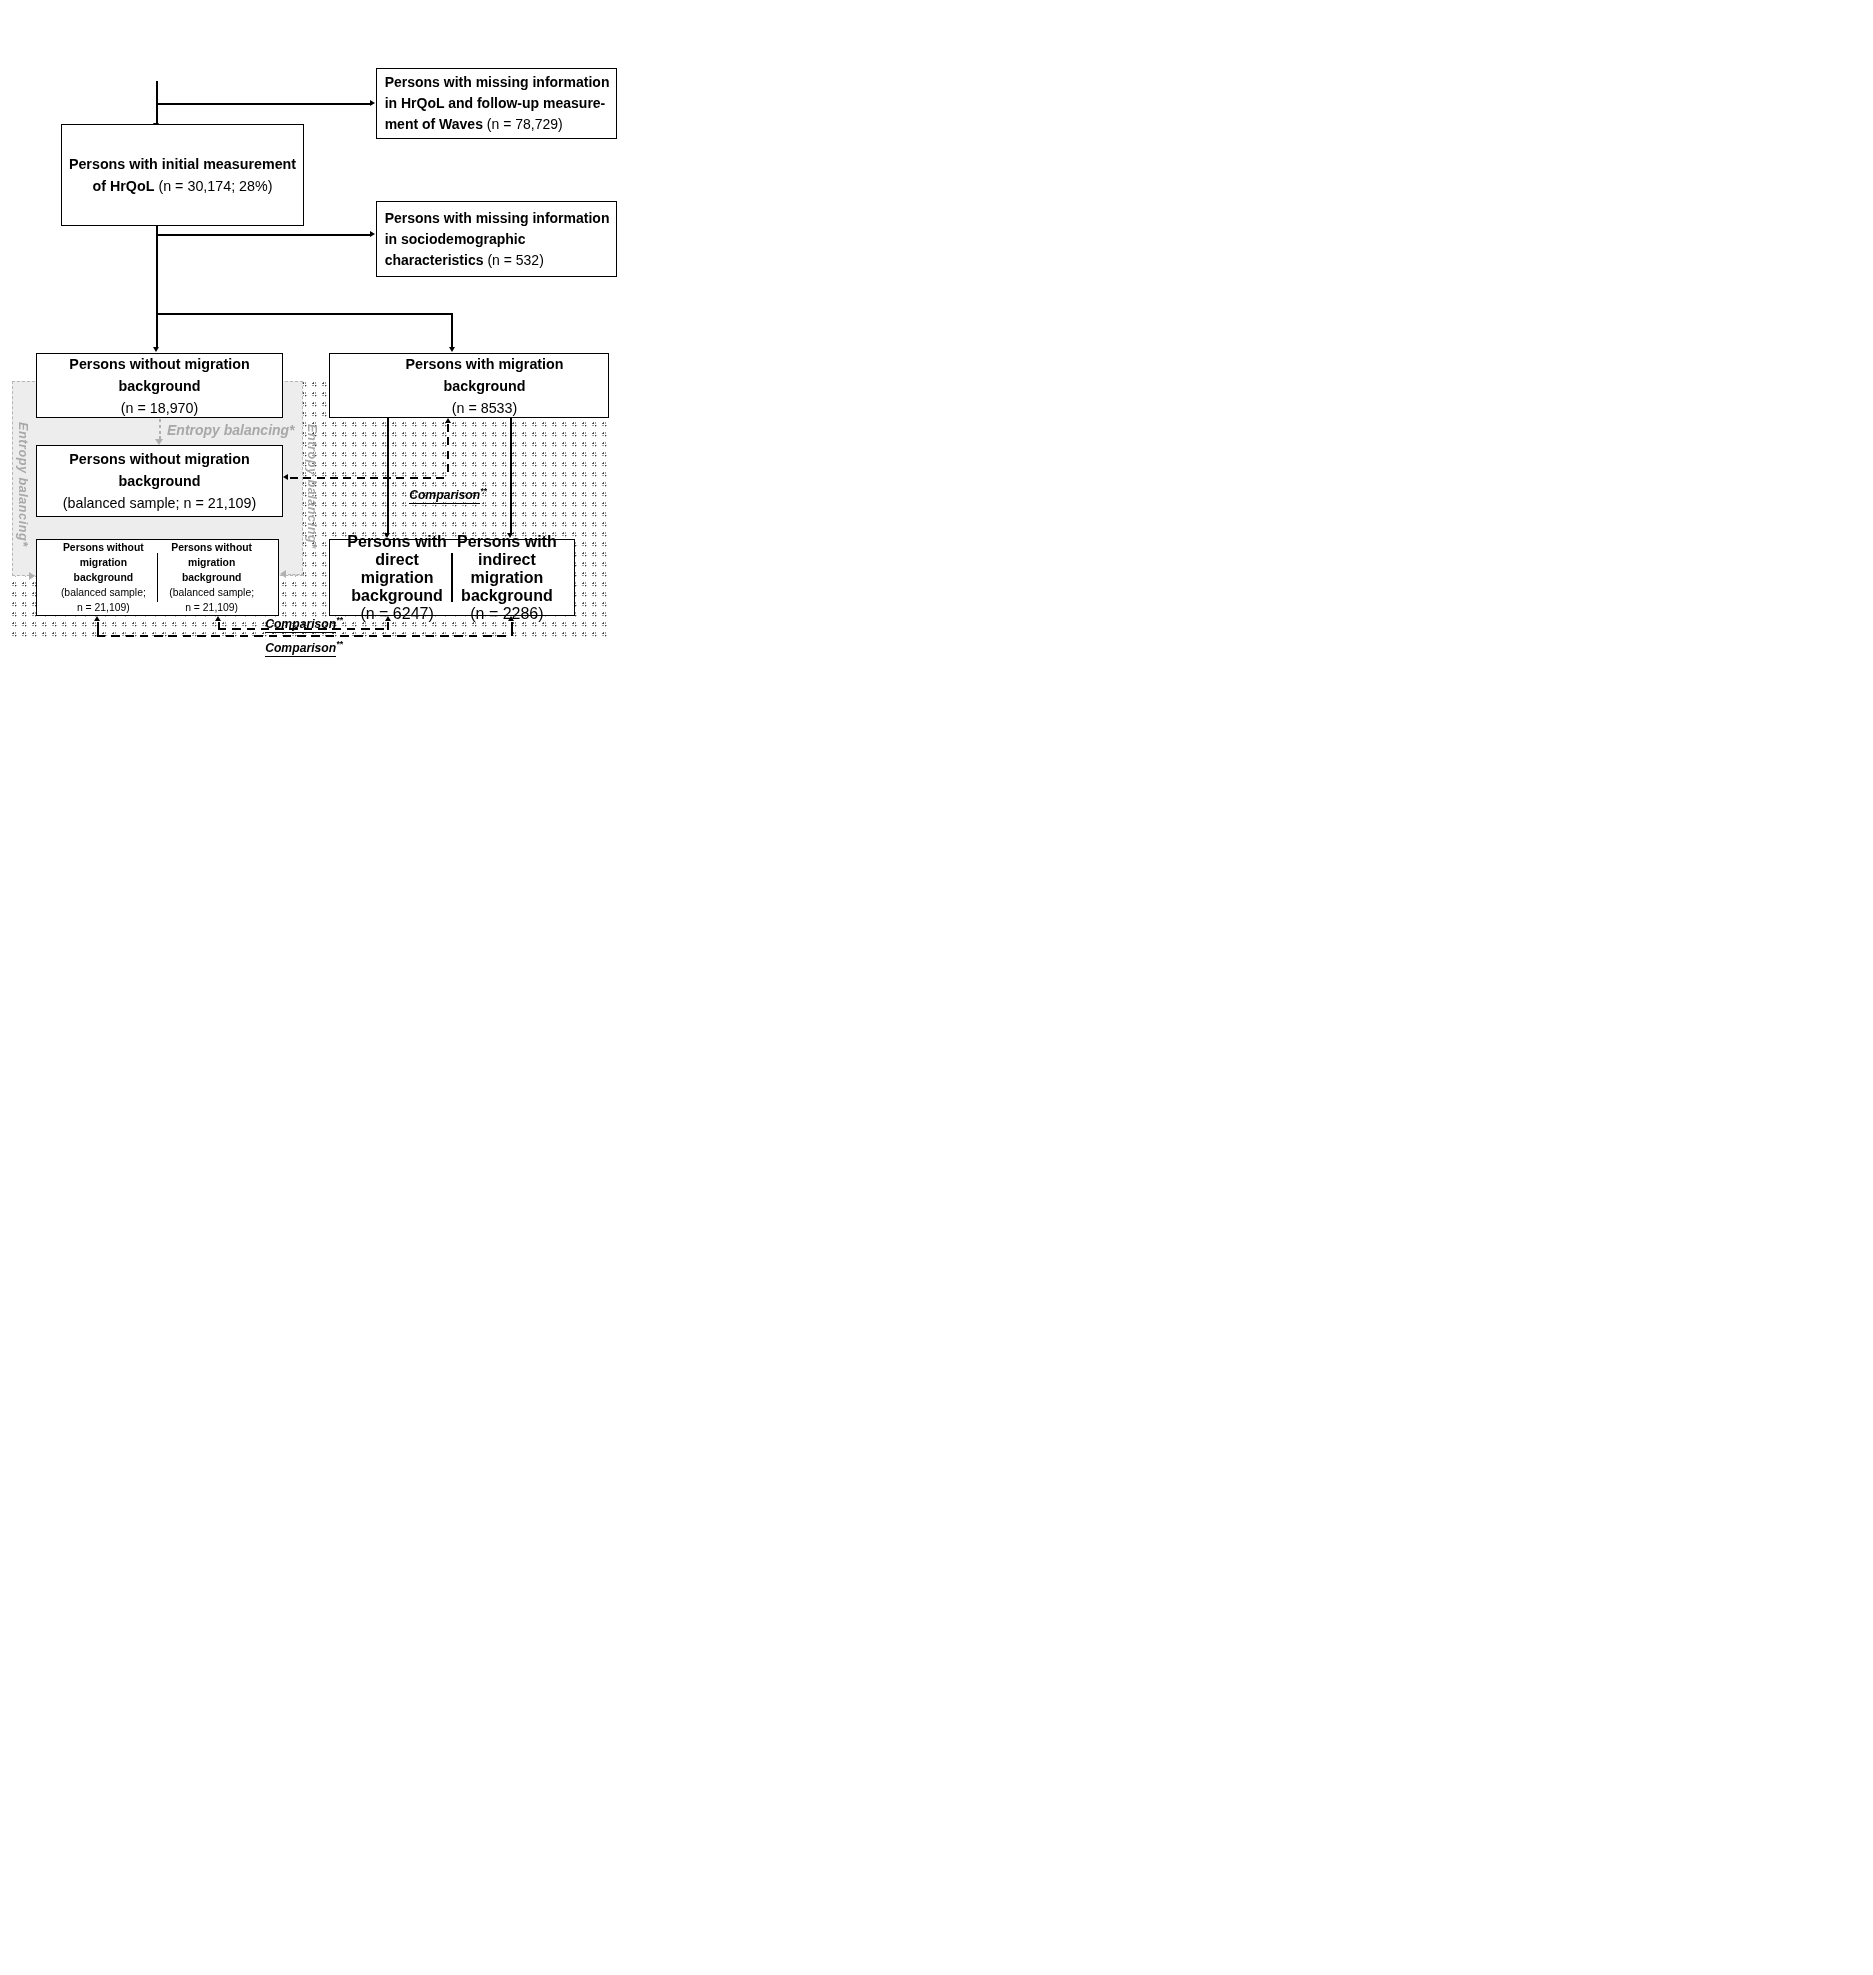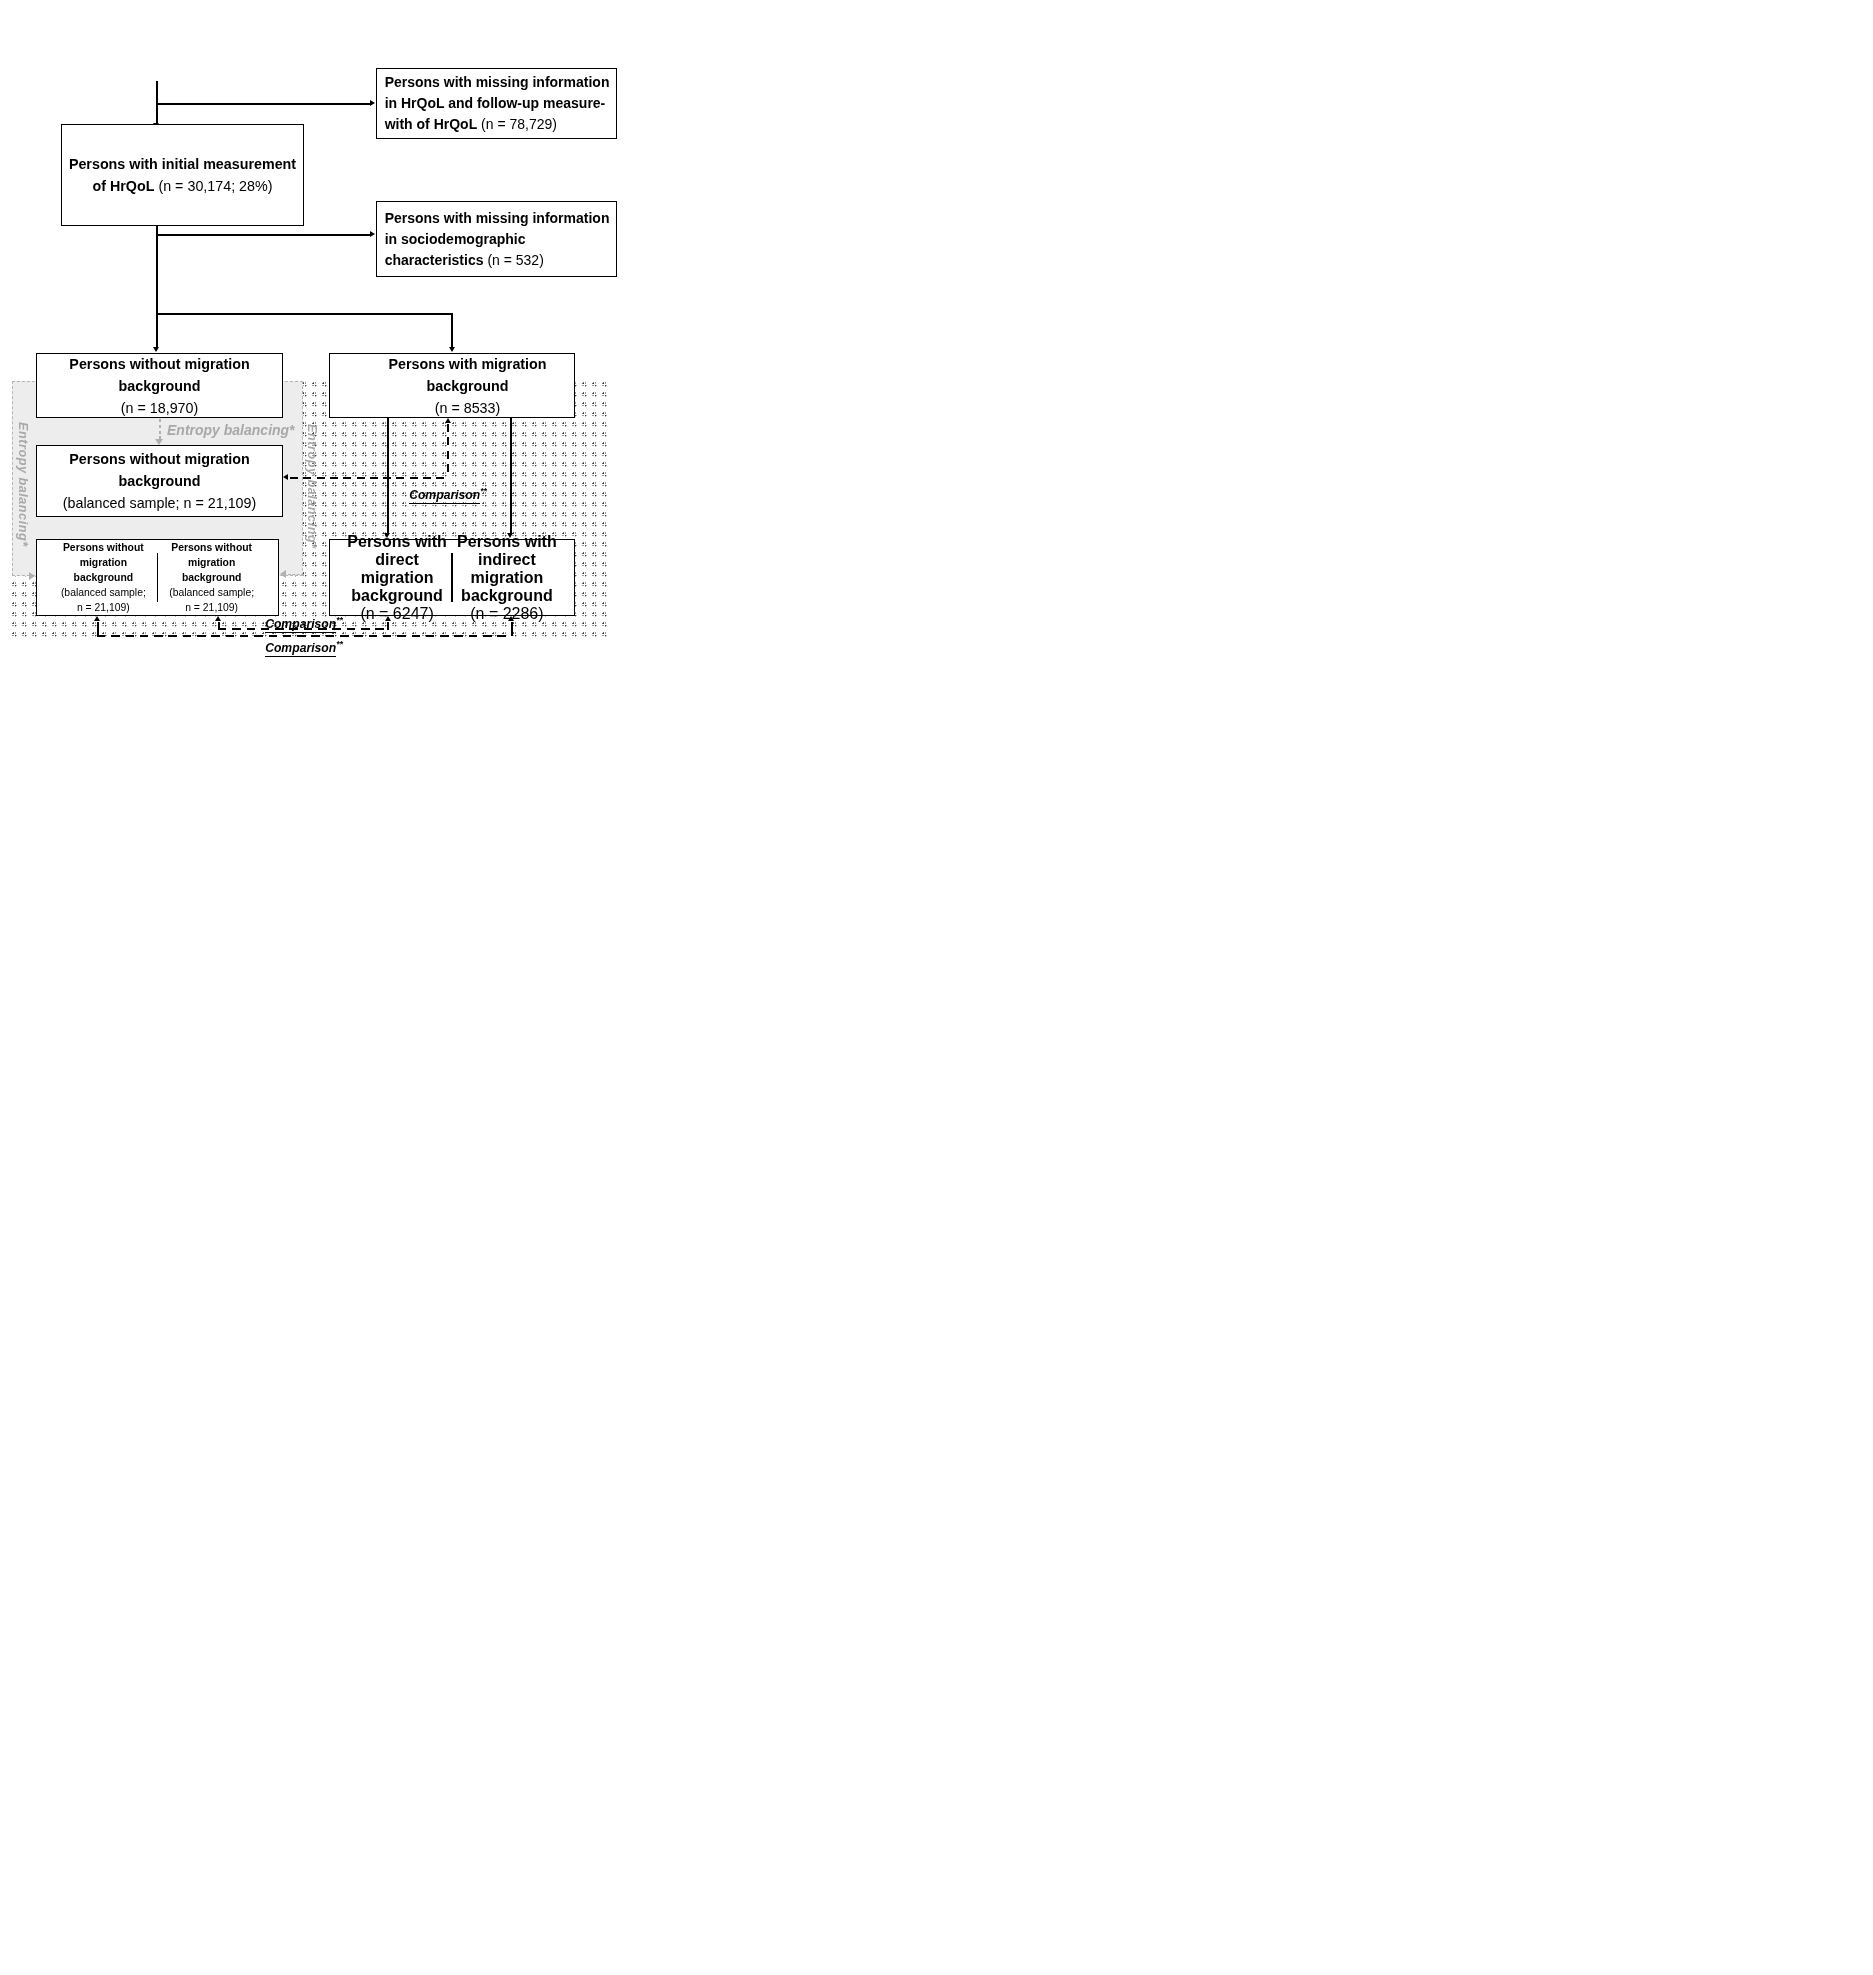--- a/index.html
+++ b/index.html
@@ -146,21 +146,21 @@
   <div class="tri up" style="left:508px;top:616px;"></div>
   <div class="ln" style="left:511px;top:622px;width:1.6px;height:14.3px;"></div>
   <div class="dash-h thick" style="left:97px;top:635px;width:415px;"></div>
   <div class="clabel" style="left:259px;top:639px;width:90px;"><span class="u">Comparison</span><sup>**</sup></div>
 
 
   <div class="box align-left" style="left:376px;top:68px;width:241px;height:71px;font-size:14px;line-height:21px;">
     <div>
       <span class="b">Persons with missing information</span><br>
       <span class="b">in HrQoL and follow-up measure-</span><br>
-      <span class="b">with of HrQoL</span> <span>(n = 78,729)</span>
+      <span class="b">ment of Waves</span> <span>(n = 78,729)</span>
     </div>
   </div>
 
   <div class="box" style="left:61px;top:124px;width:243px;height:102px;">
     <div>
       <span class="b">Persons with initial measurement</span><br>
       <span class="b">of HrQoL</span> <span>(n = 30,174; 28%)</span>
     </div>
   </div>
 
@@ -173,21 +173,21 @@
   </div>
 
   <div class="box" style="left:36px;top:353px;width:247px;height:65px;">
     <div>
       <span class="b">Persons without migration</span><br>
       <span class="b">background</span><br>
       <span>(n = 18,970)</span>
     </div>
   </div>
 
-  <div class="box" style="left:329px;top:353px;width:246px;height:65px;padding-left:31px;">
+  <div class="box" style="left:329px;top:353px;width:280px;height:65px;padding-left:31px;">
     <div>
       <span class="b">Persons with migration</span><br>
       <span class="b">background</span><br>
       <span>(n = 8533)</span>
     </div>
   </div>
 
   <div class="box" style="left:36px;top:445px;width:247px;height:72px;">
     <div>
       <span class="b">Persons without migration</span><br>

